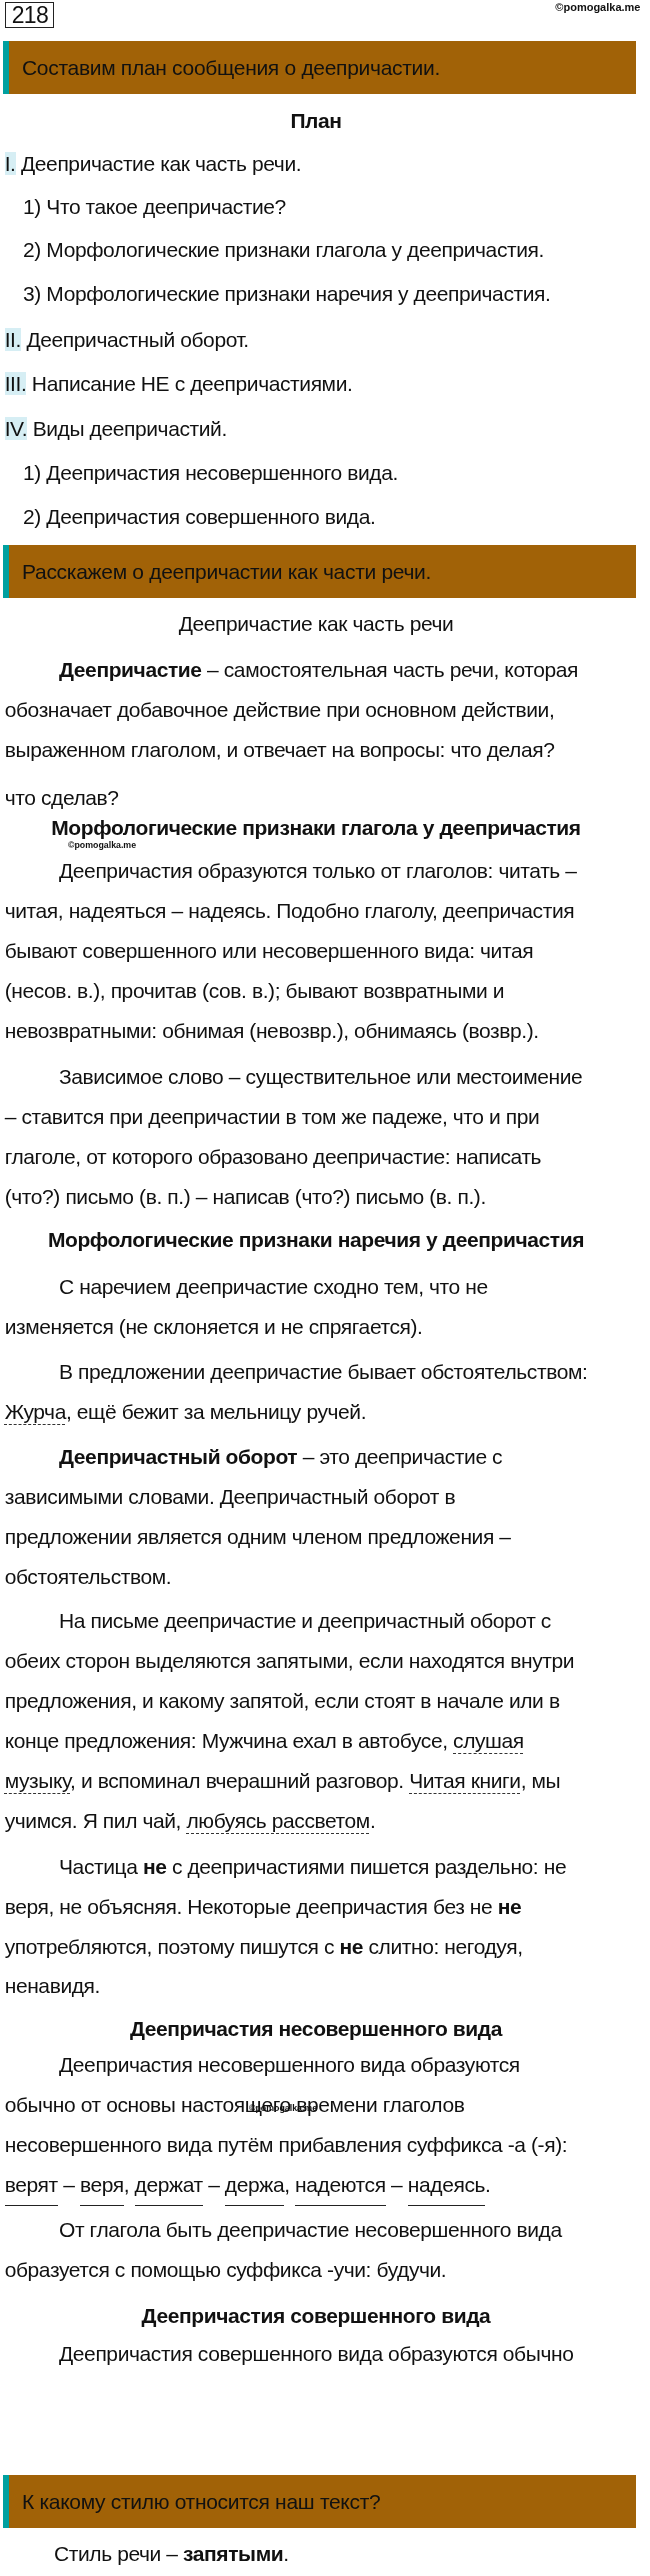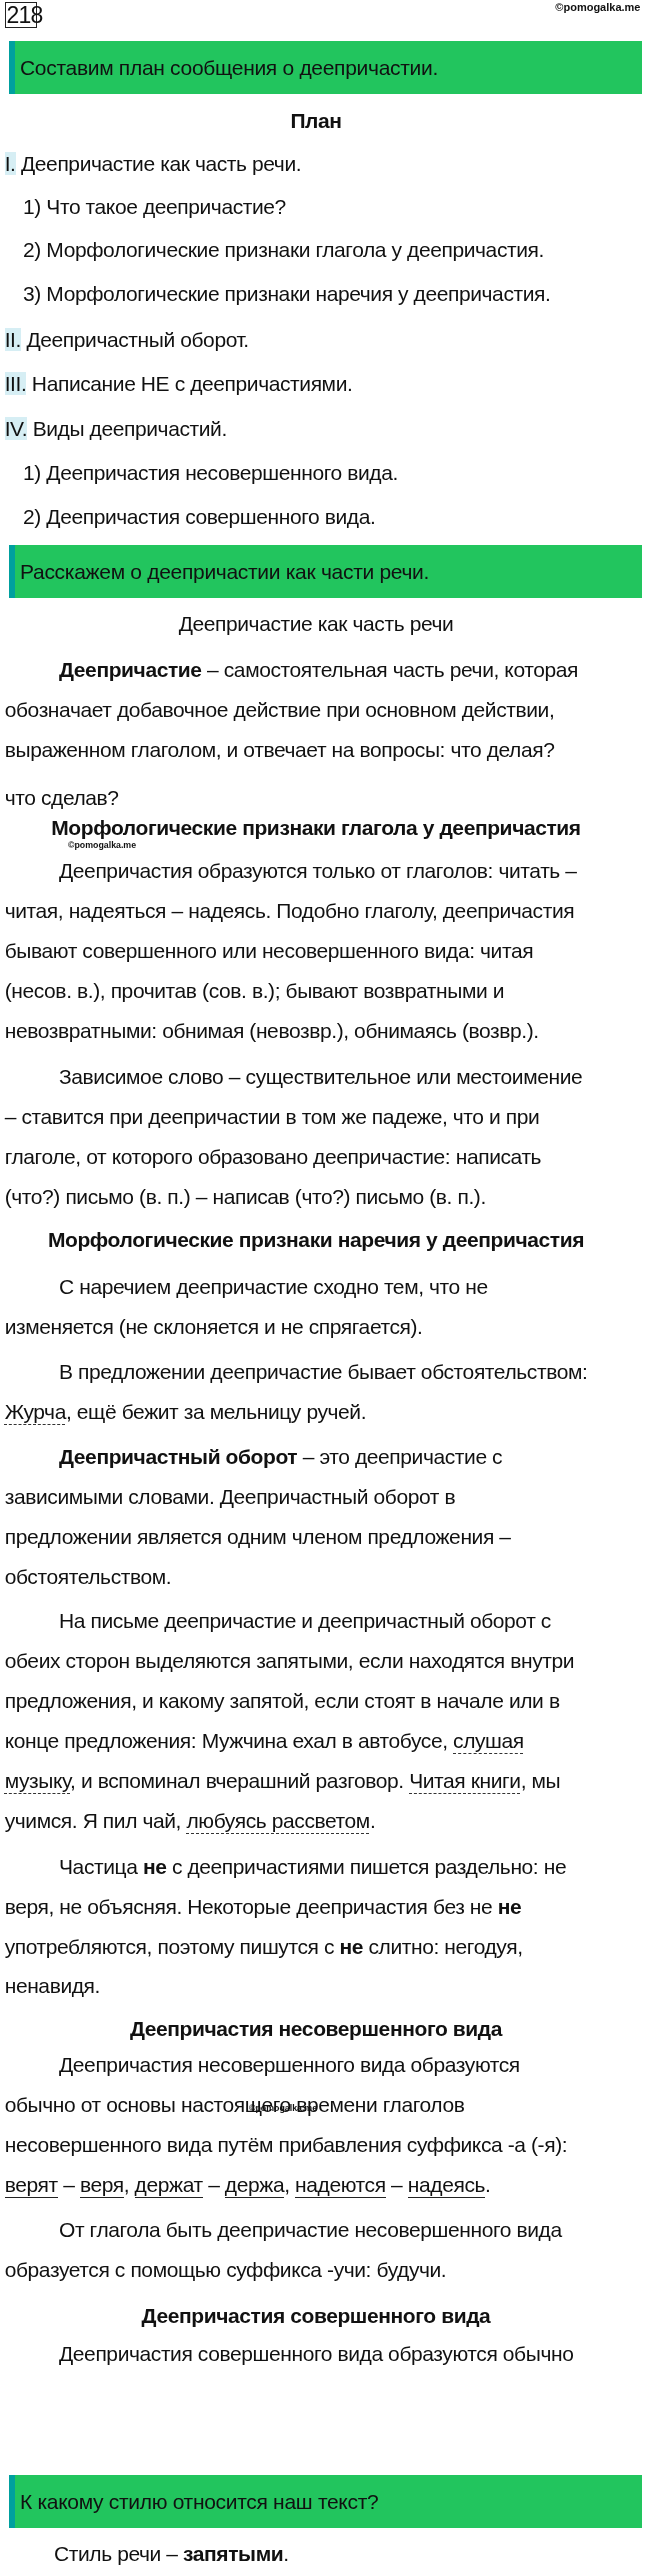--- a/index.html
+++ b/index.html
@@ -2,45 +2,45 @@
 <html style="font-size:11px"><head>
 <meta charset="utf-8">
 <style>
   html, body { margin: 0; padding: 0; background: #ffffff; }
   body {
     width: 650px; height: 2576px; position: relative; overflow: hidden;
     font-family: "Liberation Sans", "DejaVu Sans", sans-serif;
     color: #111;
   }
   .badge {
-    position: absolute; left: 5.4px; top: 2px; width: 32px; height: 26.4px;
+    position: absolute; left: 5.4px; top: 2px; width: 49px; height: 26.4px;
     border: 1.4px solid #222; box-sizing: border-box;
     font-family: "Liberation Sans", sans-serif; font-size: 23px; line-height: 25px;
     text-align: center; letter-spacing: -0.7px;
   }
   .wm-top {
     position: absolute; right: 9.5px; top: 1.4px;
     font-family: "Liberation Sans", sans-serif; font-weight: bold; font-size: 11px;
   }
   .wm-inline {
     position: absolute; font-family: "Liberation Sans", sans-serif; font-weight: bold; font-size: 8.8px;
   }
   .bar {
-    position: absolute; left: 9px; width: 633px; height: 53px;
-    background: #22c55e; border-left: 6.8px solid #00a09f; box-sizing: border-box;
-    padding-left: 5px; font-size: 21px; line-height: 53px; letter-spacing: -0.3px;
+    position: absolute; left: 3px; width: 633px; height: 53px;
+    background: #a16207; border-left: 6.8px solid #00a09f; box-sizing: border-box;
+    padding-left: 13px; font-size: 21px; line-height: 53px; letter-spacing: -0.3px;
   }
   .line {
     position: absolute; font-size: 21px; line-height: 27px; white-space: nowrap; letter-spacing: -0.4px;
   }
   .center { left: 0; width: 632px; text-align: center; }
   .roman { background: #d6eef4; }
   .b { font-weight: bold; }
   .dashdot { text-decoration: underline dashed #333; text-underline-offset: 4.7px; text-decoration-thickness: 1.4px; }
-  .morph { border-bottom: 1.4px solid #222; padding-bottom: 1px; }
+  .morph { border-bottom: 1.4px solid #222; padding-bottom: 9px; }
 </style>
 </head>
 <body>
 
 <div class="badge">218</div>
 <div class="wm-top">©pomogalka.me</div>
 
 <div id="bars">
     <div class="bar" style="top: 41px;">Составим план сообщения о деепричастии.</div>
     <div class="bar" style="top: 545px;">Расскажем о деепричастии как части речи.</div>

